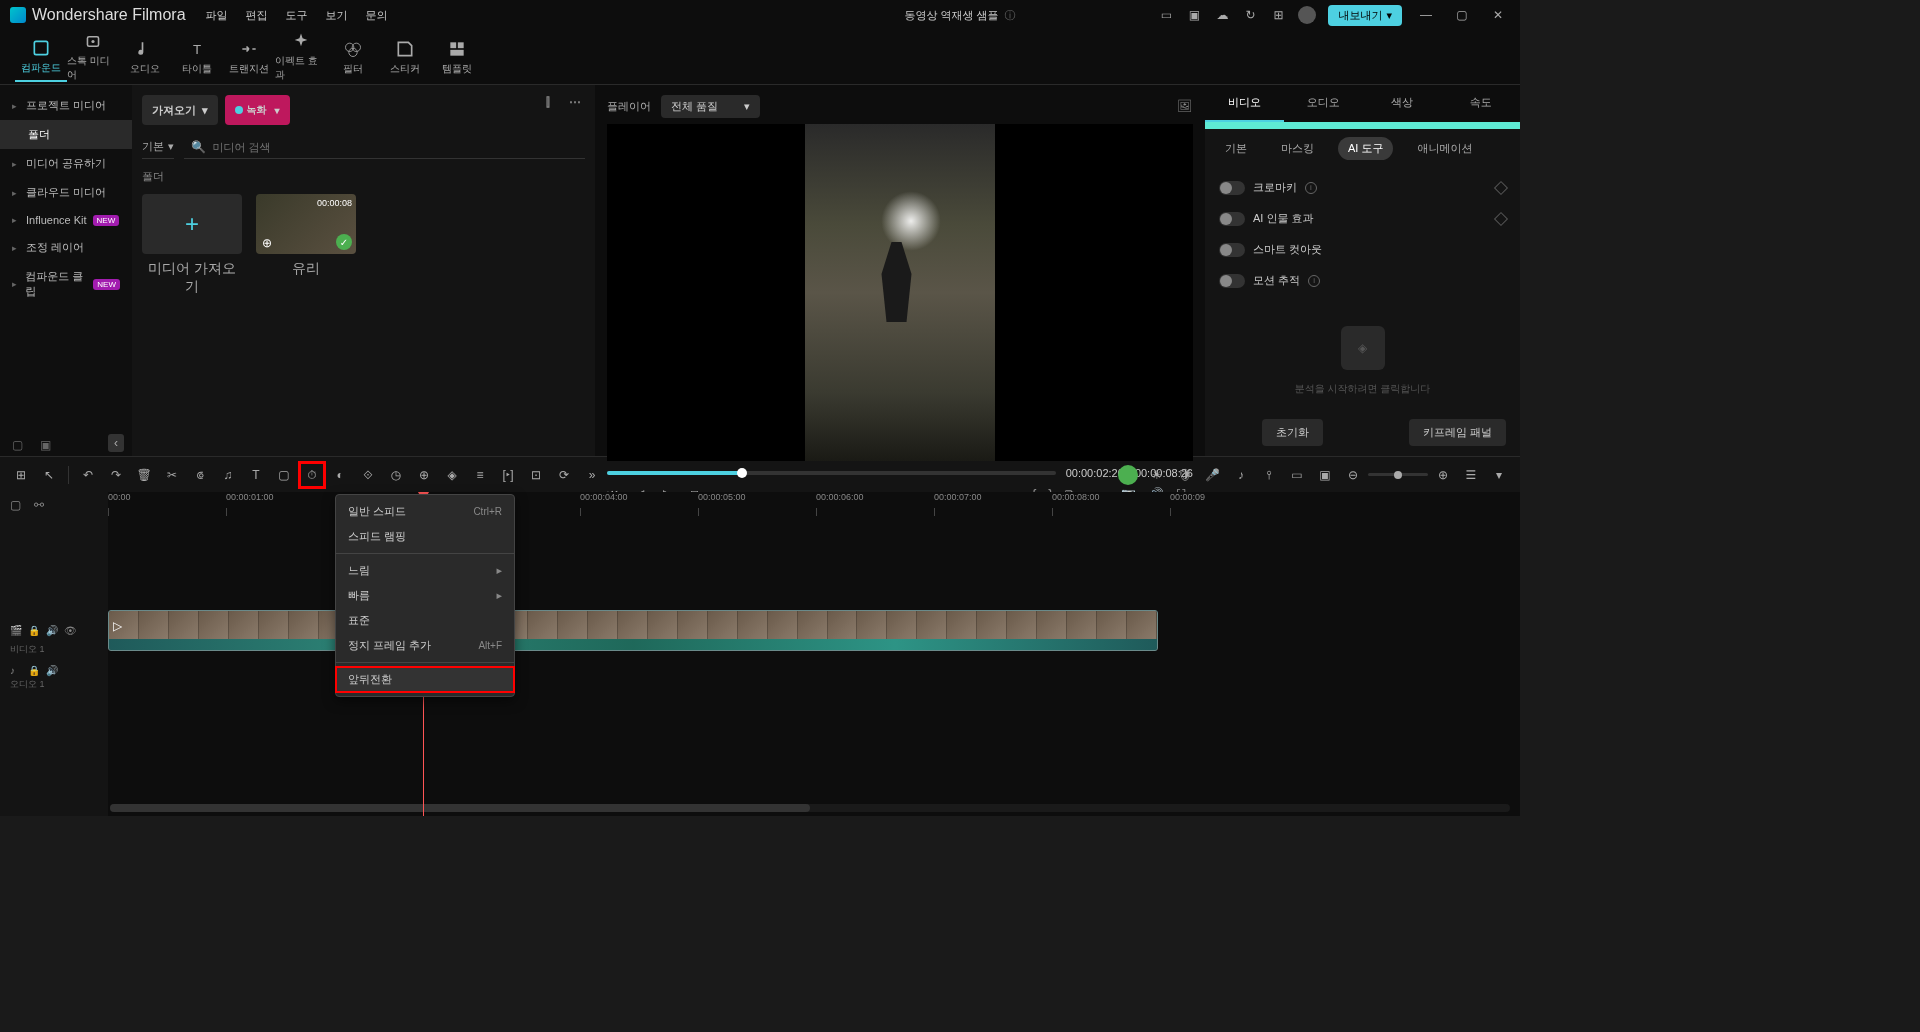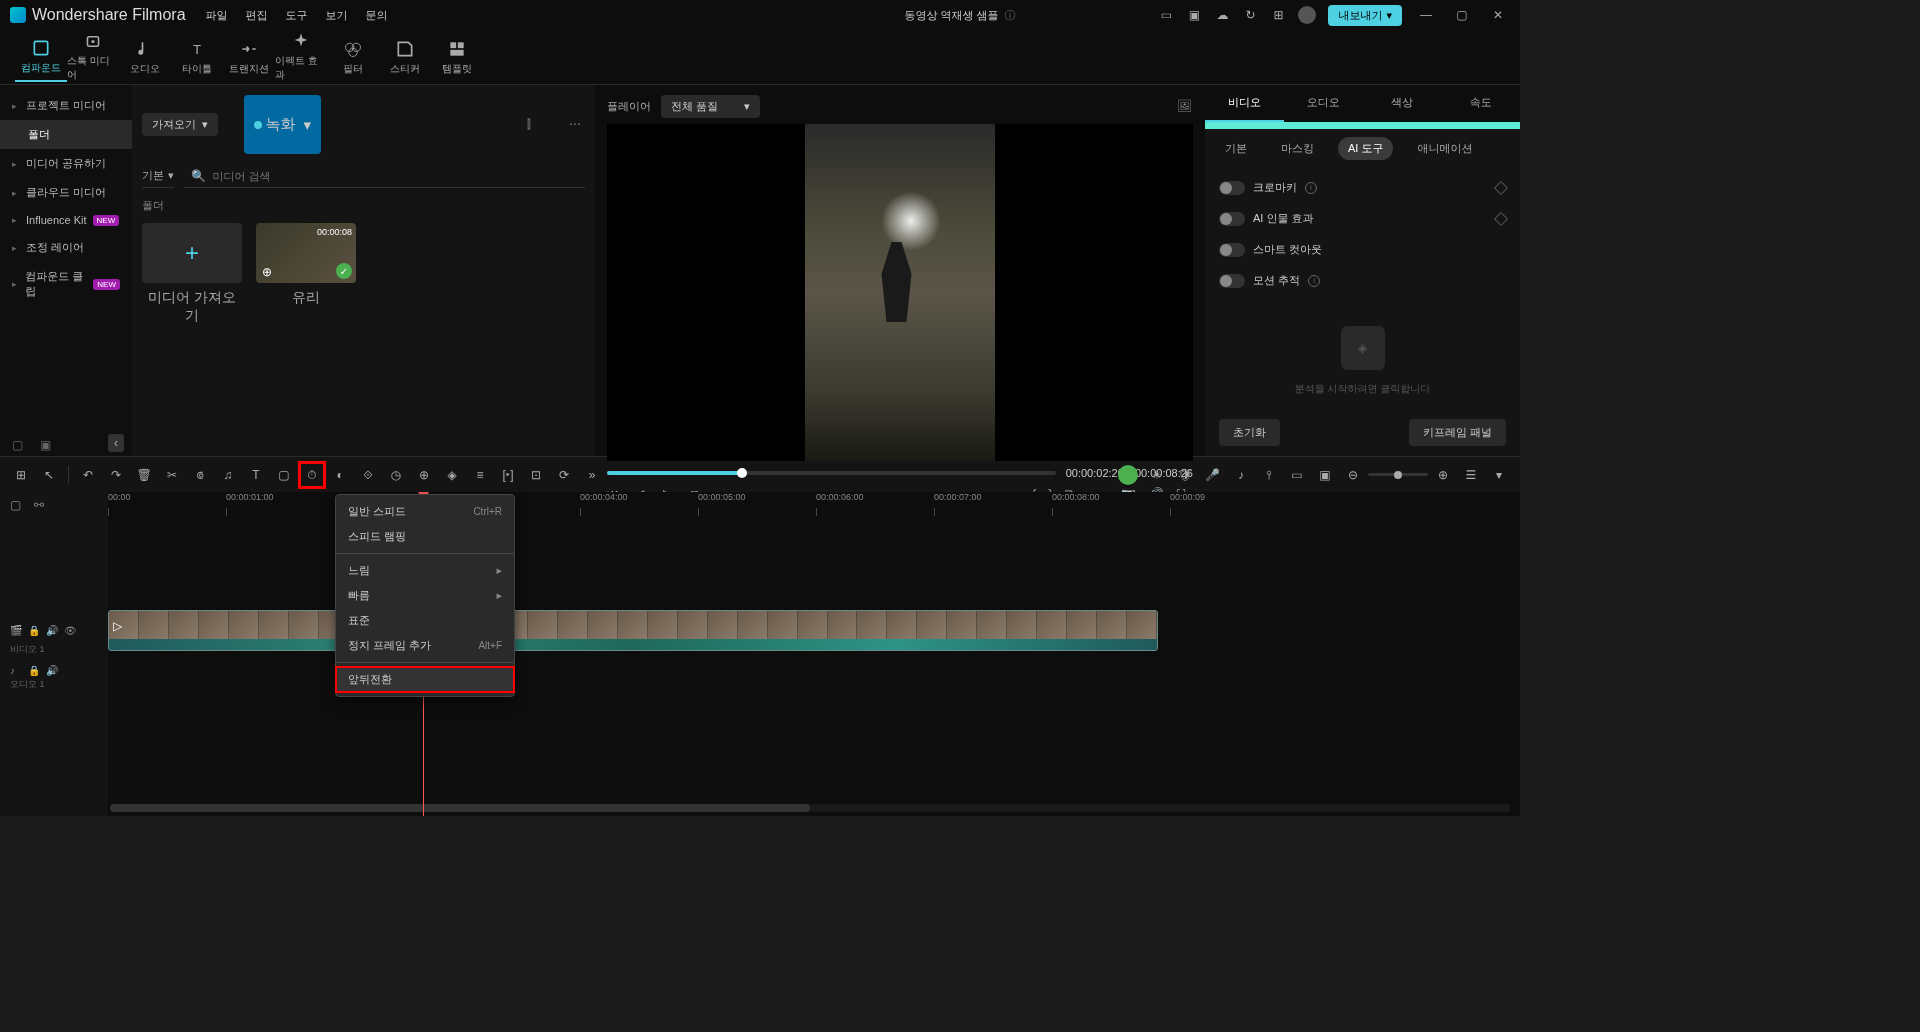--- a/index.html
+++ b/index.html
@@ -26,23 +26,23 @@
 
 
 .main { display: flex; height: 371px; }
 .left-panel { width: 595px; background: #141414; display: flex; }
 .sidebar { width: 132px; background: #0f0f0f; padding: 6px 0; }
 .sidebar-item { display: flex; align-items: center; padding: 7px 12px; font-size: 11px; color: #bbb; cursor: pointer; gap: 6px; }
 .sidebar-item.selected { background: #2a2a2a; color: #fff; }
 .sidebar-item .caret { width: 8px; color: #666; font-size: 9px; }
 .sidebar-item .badge { background: #a21caf; color: #fff; font-size: 8px; padding: 1px 4px; border-radius: 3px; }
 .media-content { flex: 1; background: #141414; padding: 10px; }
-.media-toolbar { display: flex; align-items: center; gap: 26px; margin-bottom: 10px; }
+.media-toolbar { display: flex; gap: 7px; margin-bottom: 10px; font-weight: bold; }
 .media-toolbar .dropdown { background: #2a2a2a; padding: 4px 10px; border-radius: 4px; font-size: 11px; display: flex; align-items: center; gap: 6px; cursor: pointer; }
-.media-toolbar .record-btn { background: #0369a1; padding: 20px 10px; border-radius: 4px; font-size: 15px; display: flex; align-items: center; gap: 4px; }
+.media-toolbar .record-btn { background: #be185d; padding: 8px 10px; border-radius: 4px; font-size: 10px; display: flex; align-items: center; gap: 4px; }
 .media-toolbar .record-btn::before { content: ""; width: 8px; height: 8px; background: #4dd0e1; border-radius: 50%; }
 .media-toolbar .spacer { flex: 1; }
 .media-toolbar .icon-sm { width: 16px; height: 16px; color: #888; cursor: pointer; }
 .search-row { display: flex; align-items: center; gap: 10px; margin-bottom: 10px; }
 .search-row .dropdown { background: transparent; font-size: 11px; color: #aaa; display: flex; align-items: center; gap: 4px; cursor: pointer; padding: 4px 0; border-bottom: 1px solid #333; }
 .search-row .search { flex: 1; background: transparent; border-bottom: 1px solid #333; padding: 4px 8px; display: flex; align-items: center; gap: 6px; }
 .search-row .search input { background: none; border: none; color: #888; font-size: 11px; outline: none; flex: 1; }
 .folder-label { font-size: 11px; color: #888; margin-bottom: 10px; }
 .media-grid { display: flex; gap: 14px; }
 .media-item { width: 100px; text-align: center; }
@@ -89,21 +89,21 @@
 .insp-body { flex: 1; padding: 4px 14px; overflow-y: auto; }
 .insp-row { display: flex; align-items: center; padding: 8px 0; font-size: 11px; color: #ccc; gap: 8px; }
 .insp-row .toggle { width: 26px; height: 14px; background: #333; border-radius: 7px; position: relative; cursor: pointer; flex-shrink: 0; }
 .insp-row .toggle::after { content: ""; position: absolute; left: 1px; top: 1px; width: 12px; height: 12px; background: #888; border-radius: 50%; }
 .insp-row .info { width: 12px; height: 12px; border: 1px solid #666; border-radius: 50%; font-size: 8px; display: flex; align-items: center; justify-content: center; color: #666; }
 .insp-row .diamond { margin-left: auto; width: 10px; height: 10px; transform: rotate(45deg); border: 1px solid #555; }
 .insp-placeholder { text-align: center; padding: 30px 0; color: #555; }
 .insp-placeholder .ph-icon { width: 44px; height: 44px; background: #2a2a2a; border-radius: 6px; margin: 0 auto 12px; display: flex; align-items: center; justify-content: center; }
 .insp-placeholder .ph-text { font-size: 10px; color: #555; }
 .insp-footer { padding: 10px 14px; display: flex; gap: 10px; justify-content: space-between; }
-.insp-footer button { background: #2a2a2a; color: #ccc; border: none; padding: 6px 14px; border-radius: 4px; font-size: 11px; cursor: pointer; }
+.insp-footer button { background: #2a2a2a; color: #ccc; border: none; padding: 6px 14px; border-radius: 4px; font-size: 11px; cursor: pointer; margin-left: 43px; }
 
 
 .timeline-toolbar { height: 36px; background: #141414; display: flex; align-items: center; padding: 0 12px; gap: 10px; border-top: 1px solid #2a2a2a; }
 .tl-icon { width: 18px; height: 18px; color: #aaa; cursor: pointer; display: flex; align-items: center; justify-content: center; }
 .tl-icon.highlighted { outline: 3px solid #ff0000; outline-offset: 2px; }
 .tl-sep { width: 1px; height: 18px; background: #333; }
 .tl-spacer { flex: 1; }
 .tl-green-circle { width: 20px; height: 20px; background: #4caf50; border-radius: 50%; cursor: pointer; }
 .tl-zoom { display: flex; align-items: center; gap: 6px; }
 .tl-zoom-bar { width: 60px; height: 3px; background: #333; border-radius: 2px; position: relative; }

